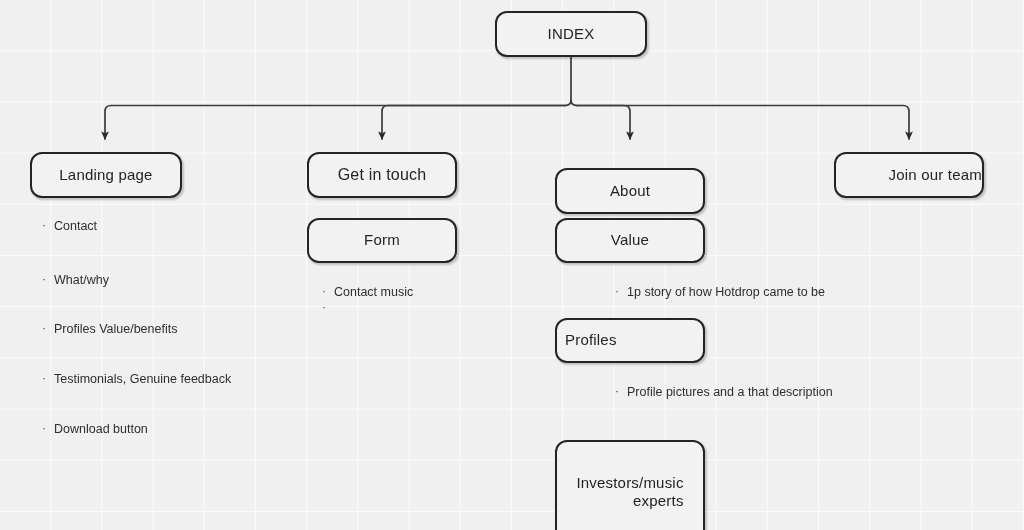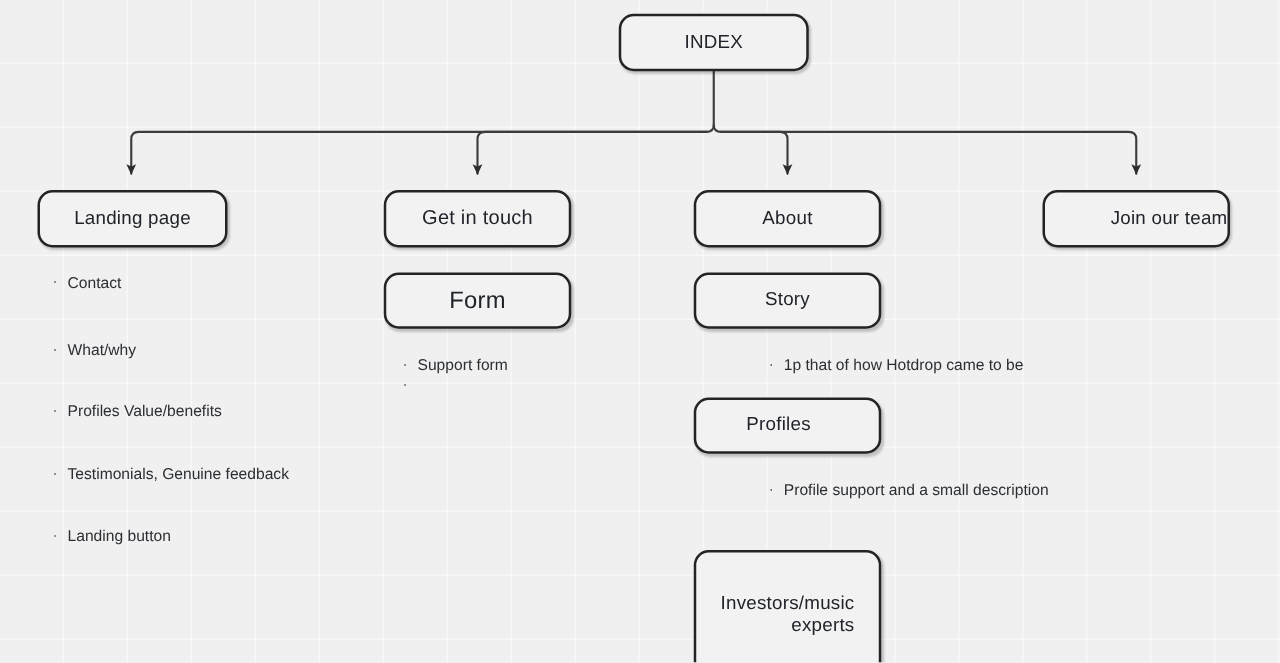--- a/index.html
+++ b/index.html
@@ -40,21 +40,21 @@
     justify-content: center;
     color: #20242a;
     font-weight: 400;
     letter-spacing: 0.2px;
     box-shadow: 1.5px 2px 2px rgba(0,0,0,0.20);
     text-align: center;
     line-height: 1.22;
   }
   .node.align-left {
     justify-content: flex-start;
-    padding-left: 40px;
+    padding-left: 8px;
     text-align: left;
   }
   .node .nlabel {
     display: block;
     white-space: pre-line;
   }
   .bullets {
     position: absolute;
     color: #2b2f33;
     font-size: 12.5px;
@@ -124,65 +124,65 @@
     <div class="bullet-row" style="margin-bottom:34px;">
       <span class="bullet-dot">·</span>
       <span class="bullet-text">Profiles Value/benefits</span>
     </div>
     <div class="bullet-row" style="margin-bottom:34px;">
       <span class="bullet-dot">·</span>
       <span class="bullet-text">Testimonials, Genuine feedback</span>
     </div>
     <div class="bullet-row">
       <span class="bullet-dot">·</span>
-      <span class="bullet-text">Landing button</span>
+      <span class="bullet-text">Download button</span>
     </div>
   </div>
 
   <div class="node" style="left:307px; top:152px; width:150px; height:46px; font-size:16px;">
     <span class="nlabel">Get in touch</span>
   </div>
 
-  <div class="node" style="left:307px; top:218px; width:150px; height:45px; font-size:19px;">
+  <div class="node" style="left:307px; top:218px; width:150px; height:45px; font-size:15px;">
     <span class="nlabel">Form</span>
   </div>
 
   <div class="bullets" style="left:322px; top:284px; width:100px;">
     <div class="bullet-row">
       <span class="bullet-dot">·</span>
-      <span class="bullet-text">Support form</span>
+      <span class="bullet-text">Contact music</span>
     </div>
     <div class="bullet-row">
       <span class="bullet-dot">·</span>
     </div>
   </div>
 
-  <div class="node" style="left:555px; top:152px; width:150px; height:46px; font-size:15px;">
+  <div class="node" style="left:555px; top:168px; width:150px; height:46px; font-size:15px;">
     <span class="nlabel">About</span>
   </div>
 
   <div class="node" style="left:555px; top:218px; width:150px; height:45px; font-size:15px;">
-    <span class="nlabel">Story</span>
+    <span class="nlabel">Value</span>
   </div>
 
   <div class="bullets" style="left:615px; top:284px; width:260px;">
     <div class="bullet-row">
       <span class="bullet-dot">·</span>
-      <span class="bullet-text">1p that of how Hotdrop came to be</span>
+      <span class="bullet-text">1p story of how Hotdrop came to be</span>
     </div>
   </div>
 
   <div class="node align-left" style="left:555px; top:318px; width:150px; height:45px; font-size:15px;">
     <span class="nlabel">Profiles</span>
   </div>
 
   <div class="bullets" style="left:615px; top:384px; width:280px;">
     <div class="bullet-row">
       <span class="bullet-dot">·</span>
-      <span class="bullet-text">Profile support and a small description</span>
+      <span class="bullet-text">Profile pictures and a that description</span>
     </div>
   </div>
 
   <div class="node" style="left:555px; top:440px; width:150px; height:104px; font-size:15px;text-align:right;">
     <span class="nlabel">Investors/music
 experts</span>
   </div>
 
   <div class="node" style="left:834px; top:152px; width:150px; height:46px; font-size:15px;justify-content:flex-end;">
     <span class="nlabel">Join our team</span>

